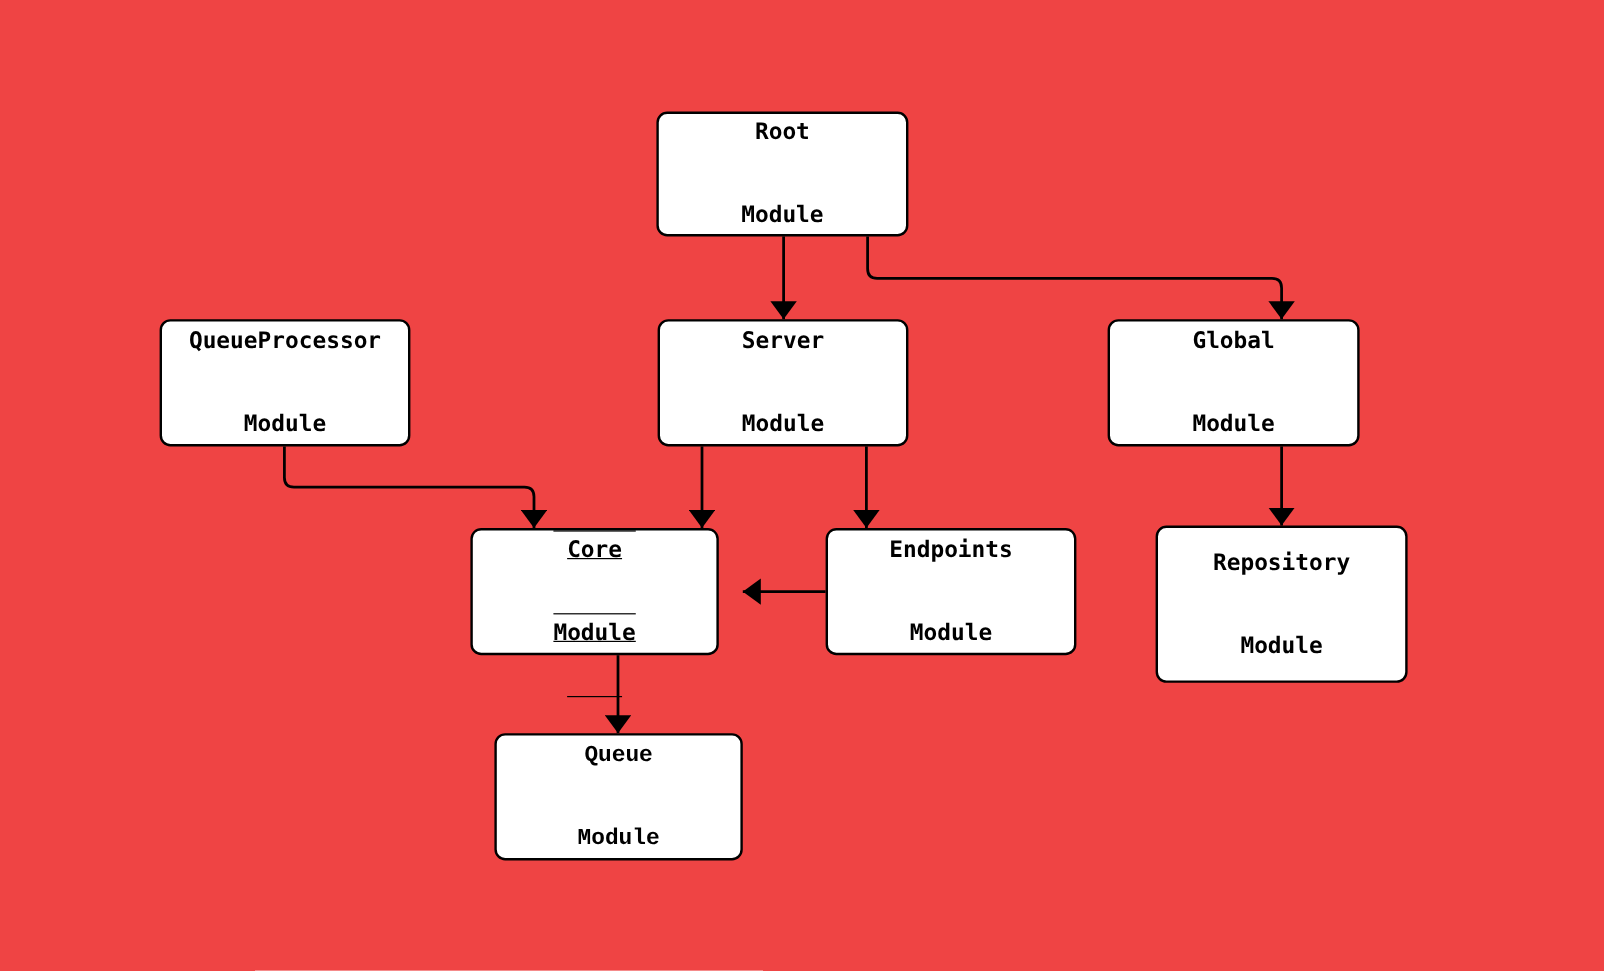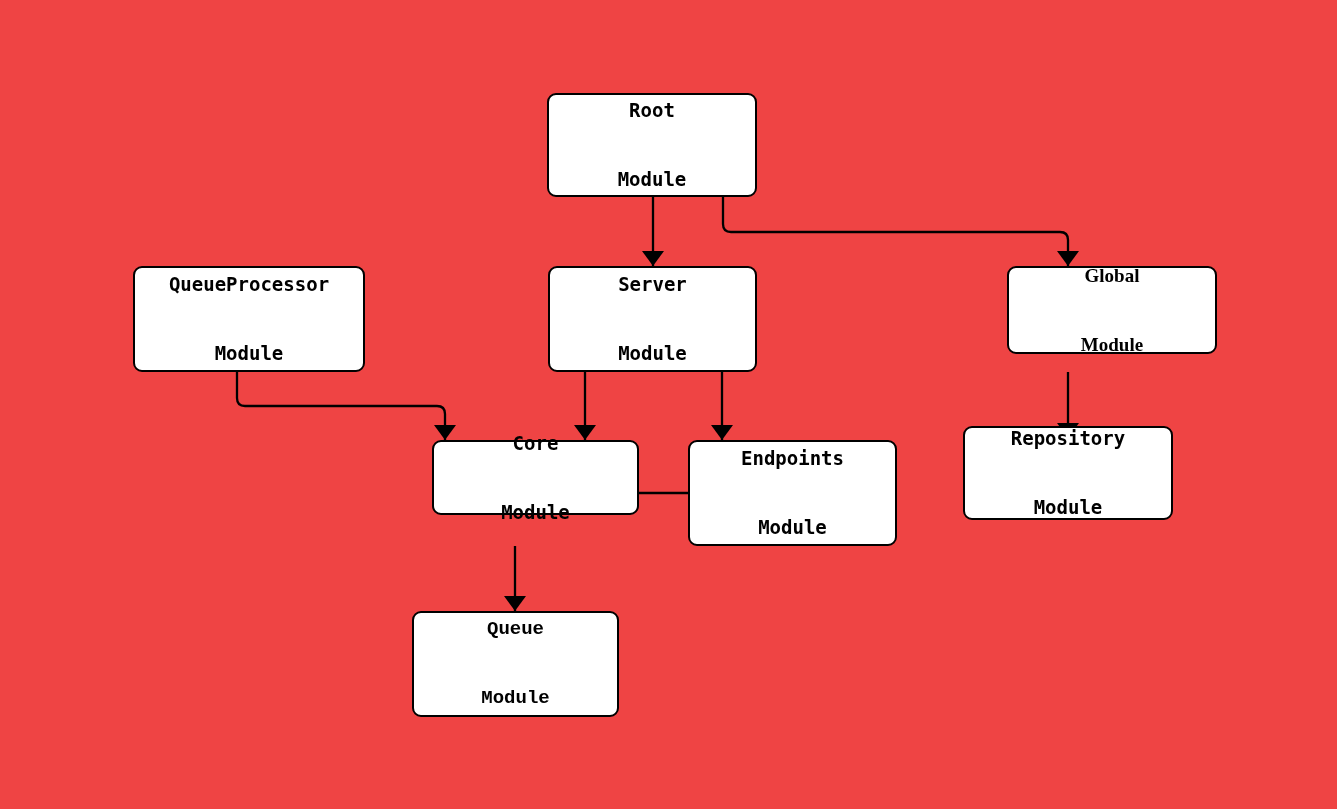--- a/index.html
+++ b/index.html
@@ -75,49 +75,49 @@
     </div>
   </div>
 
   <div class="node" style="left: 548px; top: 266px; width: 209px; height: 106px;">
     <div class="node-label">
       <span>Server</span>
       <span>Module</span>
     </div>
   </div>
 
-  <div class="node" style="left: 133px; top: 266px; width: 232px; height: 106px;">
+  <div class="node" style="left: 133px; top: 266px; width: 209px; height: 106px;">
     <div class="node-label">
       <span>QueueProcessor</span>
       <span>Module</span>
     </div>
   </div>
 
-  <div class="node" style="left: 1007px; top: 266px; width: 210px; height: 88px; font-family: Liberation Serif, serif;">
+  <div class="node" style="left: 923px; top: 266px; width: 210px; height: 106px;">
     <div class="node-label">
       <span>Global</span>
       <span>Module</span>
     </div>
   </div>
 
-  <div class="node" style="left: 432px; top: 440px; width: 207px; height: 75px;">
+  <div class="node" style="left: 392px; top: 440px; width: 207px; height: 106px; text-decoration: underline;">
     <div class="node-label">
       <span>Core</span>
       <span>Module</span>
     </div>
   </div>
 
   <div class="node" style="left: 688px; top: 440px; width: 209px; height: 106px; justify-content: center;">
     <div class="node-label">
       <span>Endpoints</span>
       <span>Module</span>
     </div>
   </div>
 
-  <div class="node" style="left: 963px; top: 426px; width: 210px; height: 94px;">
+  <div class="node" style="left: 963px; top: 438px; width: 210px; height: 131px;">
     <div class="node-label">
       <span>Repository</span>
       <span>Module</span>
     </div>
   </div>
 
   <div class="node" style="left: 412px; top: 611px; width: 207px; height: 106px; font-family: Liberation Mono, monospace;">
     <div class="node-label">
       <span>Queue</span>
       <span>Module</span>

